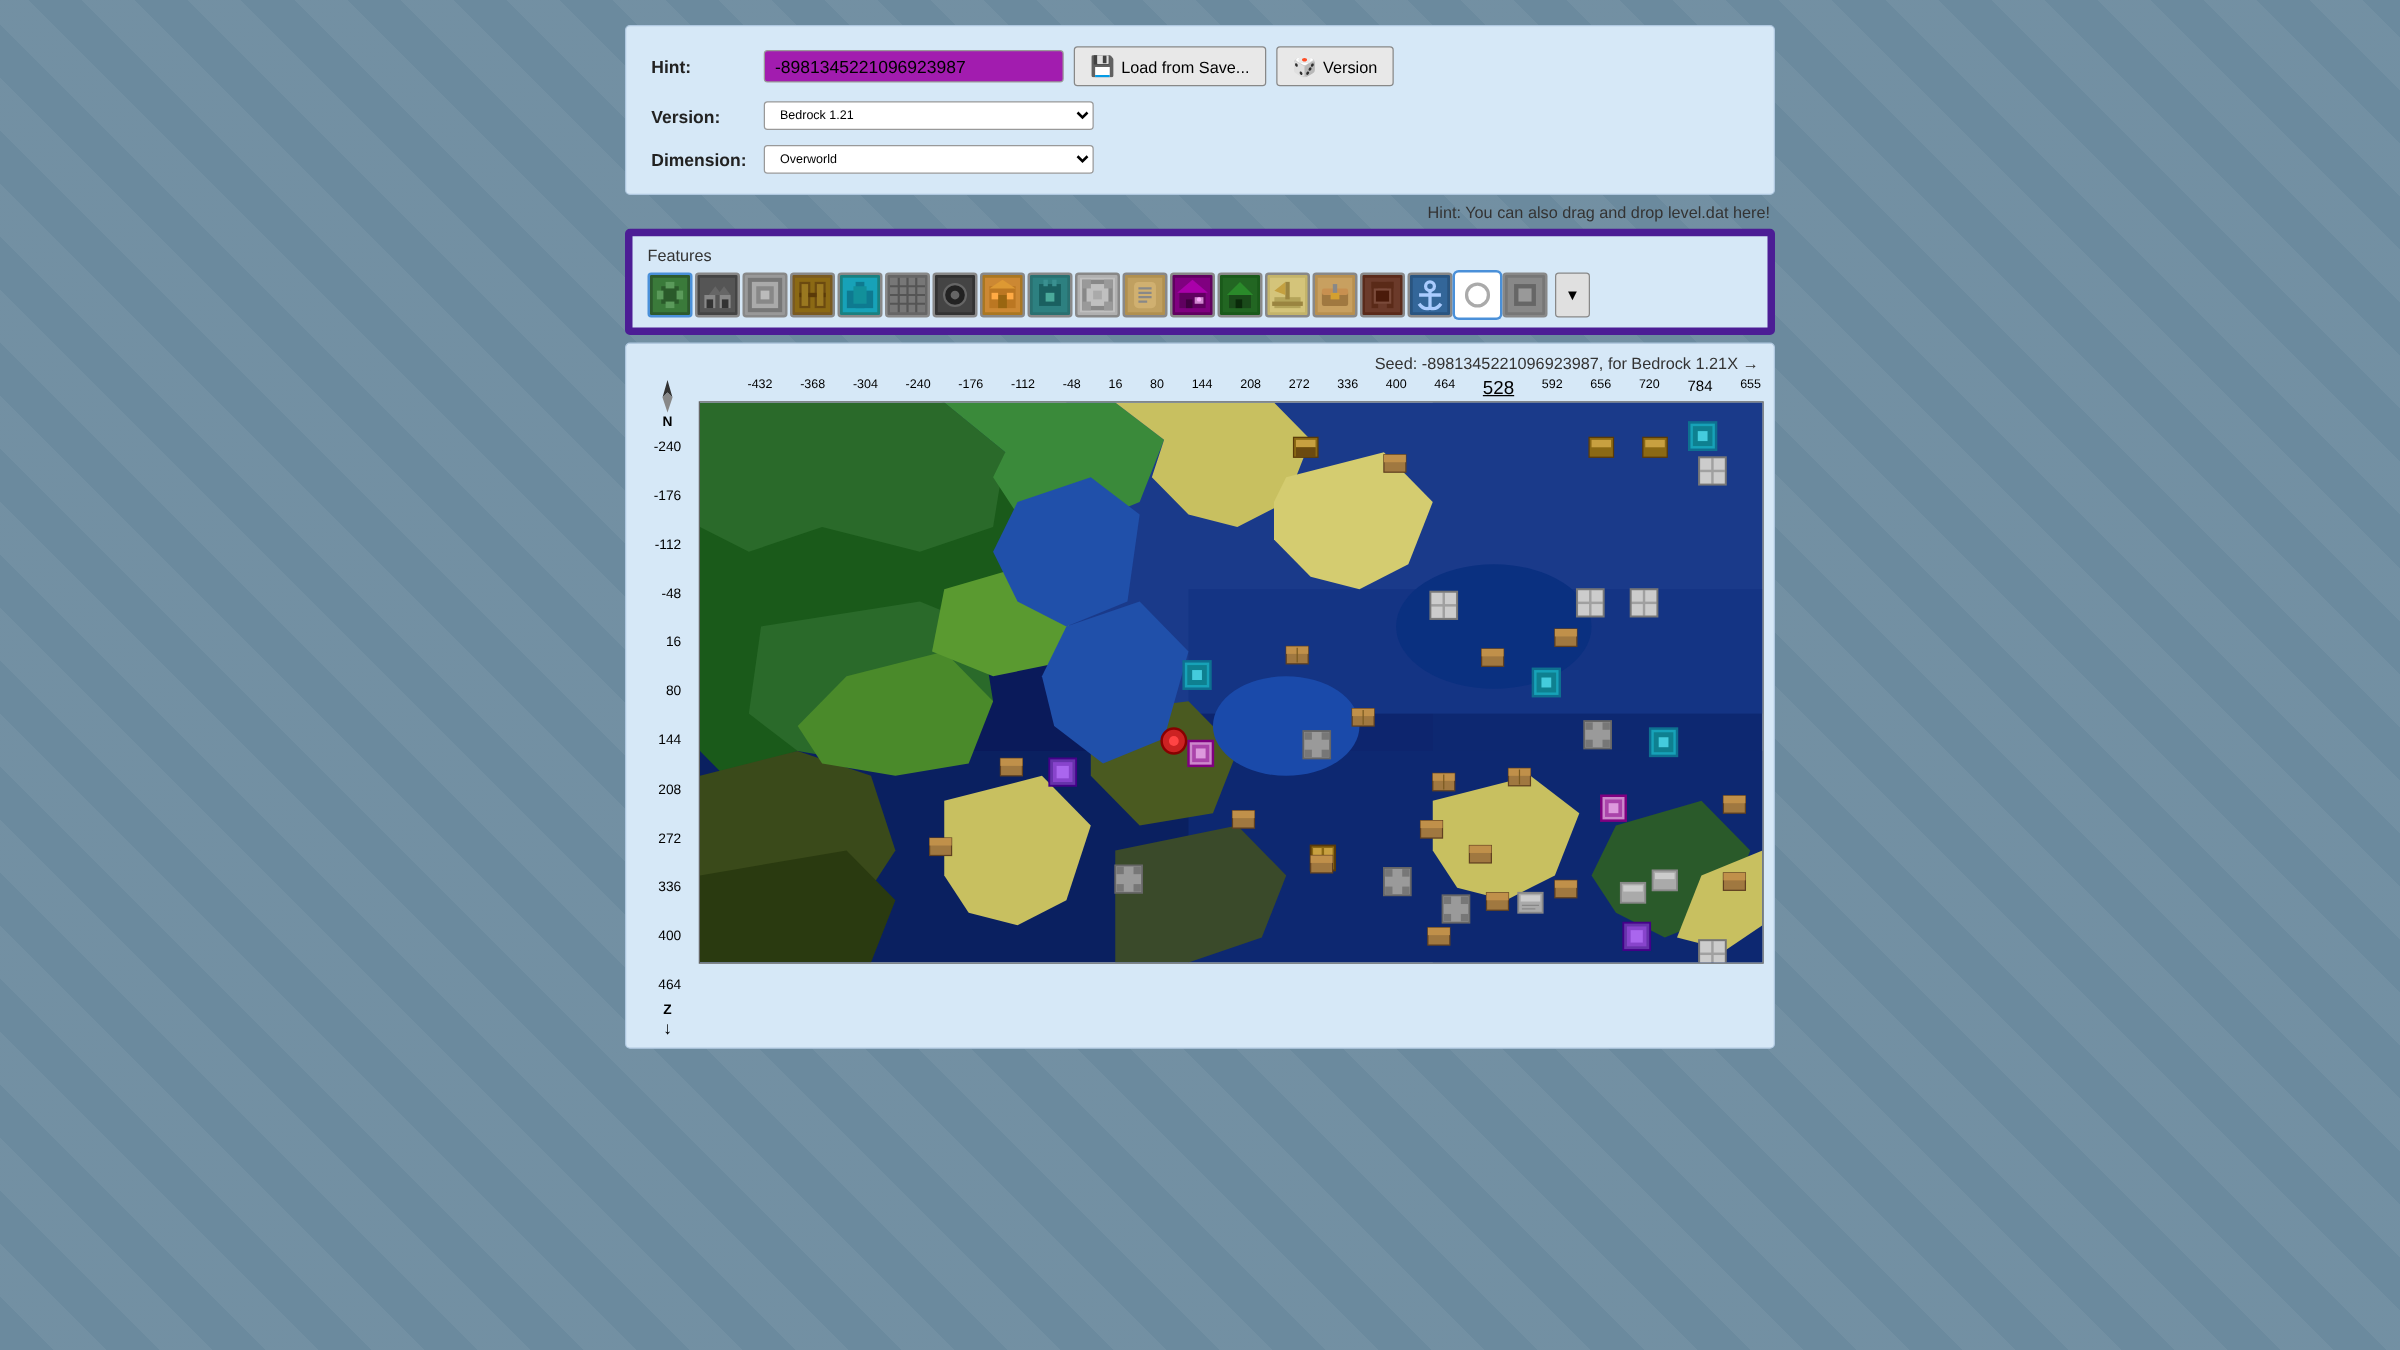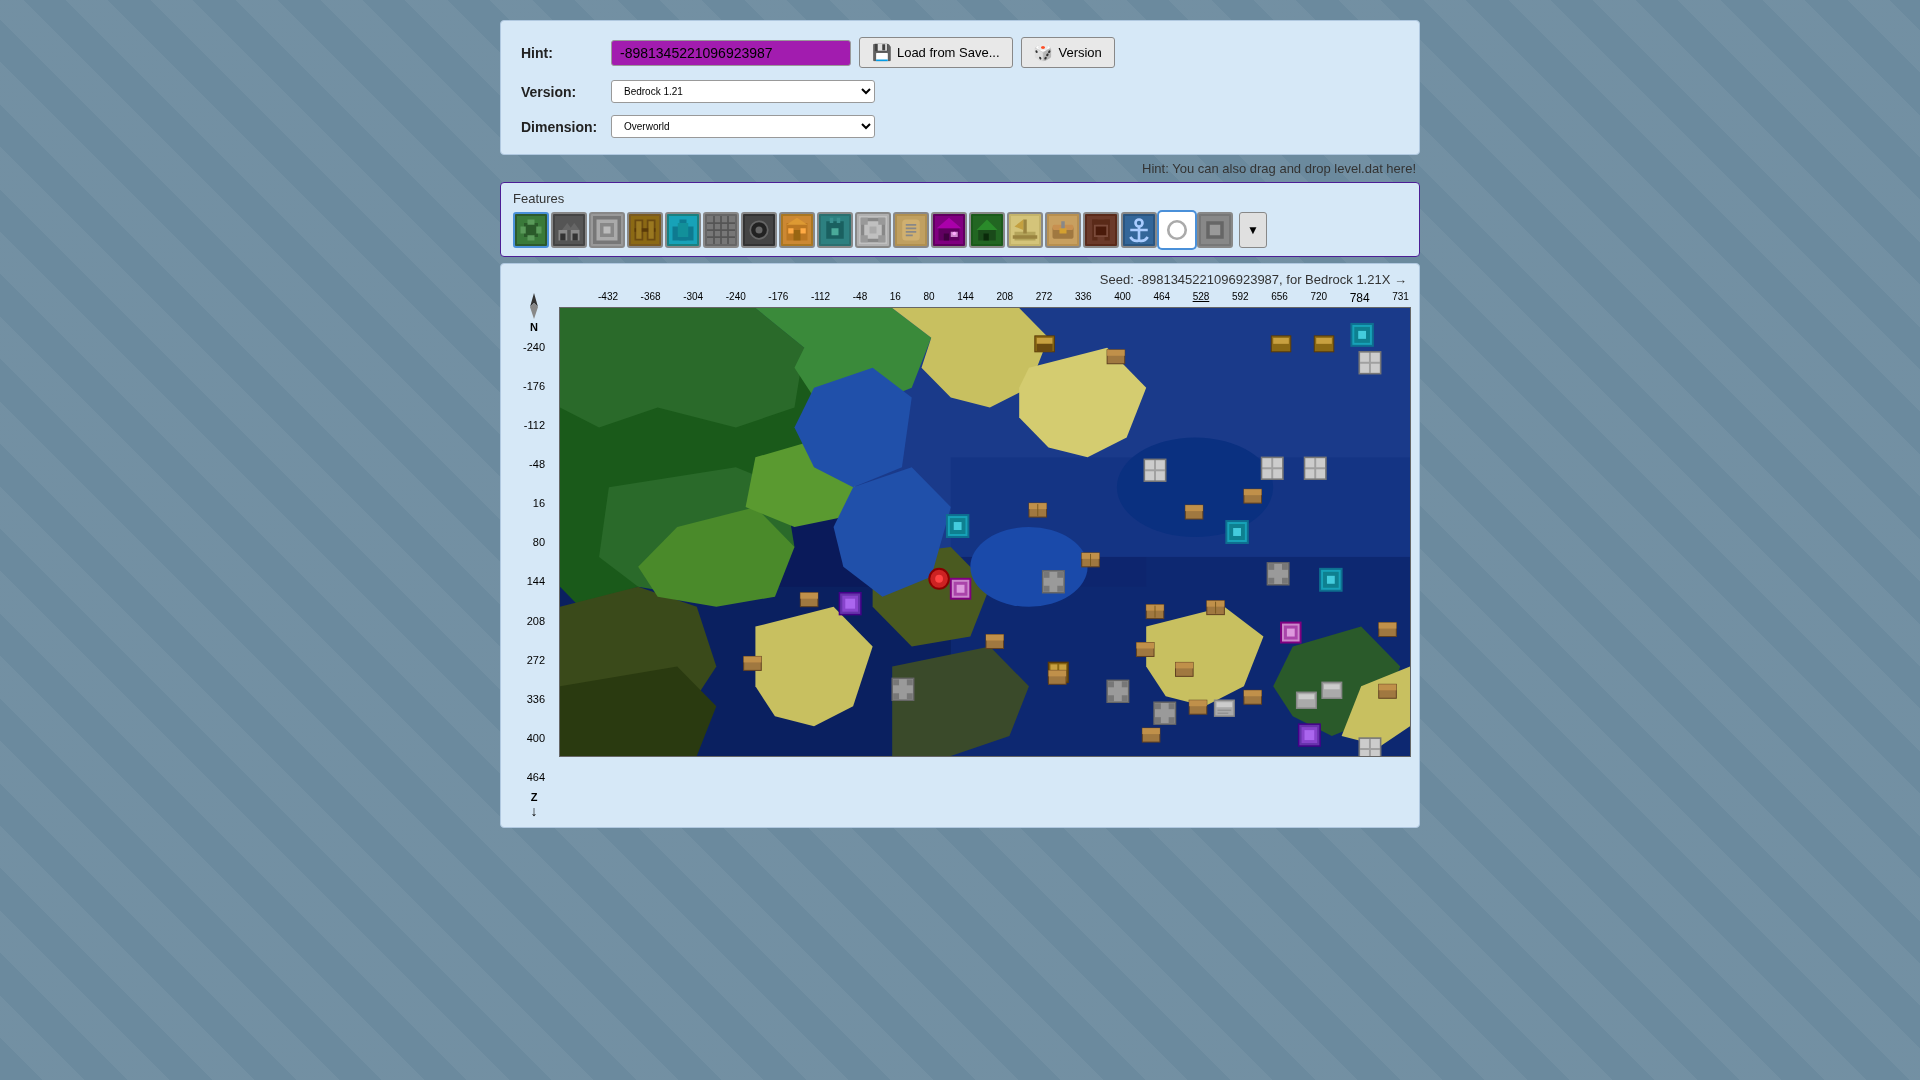--- a/index.html
+++ b/index.html
@@ -74,21 +74,21 @@
     .btn-icon { font-size: 16px; }
     .hint-text {
       text-align: right;
       color: #333;
       font-size: 13px;
       margin-bottom: 6px;
       padding-right: 4px;
     }
     .features-panel {
       background: #d6e8f7;
-      border: 1px solid #4c1d95;
+      border: 6px solid #4c1d95;
       border-radius: 4px;
       padding: 8px 12px;
       margin-bottom: 6px;
     }
     .features-label {
       font-size: 13px;
       color: #333;
       margin-bottom: 6px;
     }
     .features-icons {
@@ -453,26 +453,26 @@
           <span style="font-size:10px;">-112</span>
           <span style="font-size:10px;">-48</span>
           <span style="font-size:10px;">16</span>
           <span style="font-size:10px;">80</span>
           <span style="font-size:10px;">144</span>
           <span style="font-size:10px;">208</span>
           <span style="font-size:10px;">272</span>
           <span style="font-size:10px;">336</span>
           <span style="font-size:10px;">400</span>
           <span style="font-size:10px;">464</span>
-          <span style="font-size:10px;text-decoration:underline;">528</span>
+          <span style="font-size:15px;text-decoration:underline;">528</span>
           <span style="font-size:10px;">592</span>
           <span style="font-size:10px;">656</span>
           <span style="font-size:10px;">720</span>
           <span style="font-size:12px;">784</span>
-          <span style="font-size:10px;">731</span>
+          <span style="font-size:10px;">655</span>
         </div>
 
         <div class="map-canvas" style="cursor:grab;">
           <svg width="100%" height="100%" viewBox="0 0 870 450" preserveAspectRatio="none">
 
             <rect width="870" height="450" fill="#0a1a5a"></rect>
 
             <rect x="600" y="0" width="270" height="450" fill="#0a2060"></rect>
             <rect x="0" y="280" width="870" height="170" fill="#0a2060"></rect>
 

